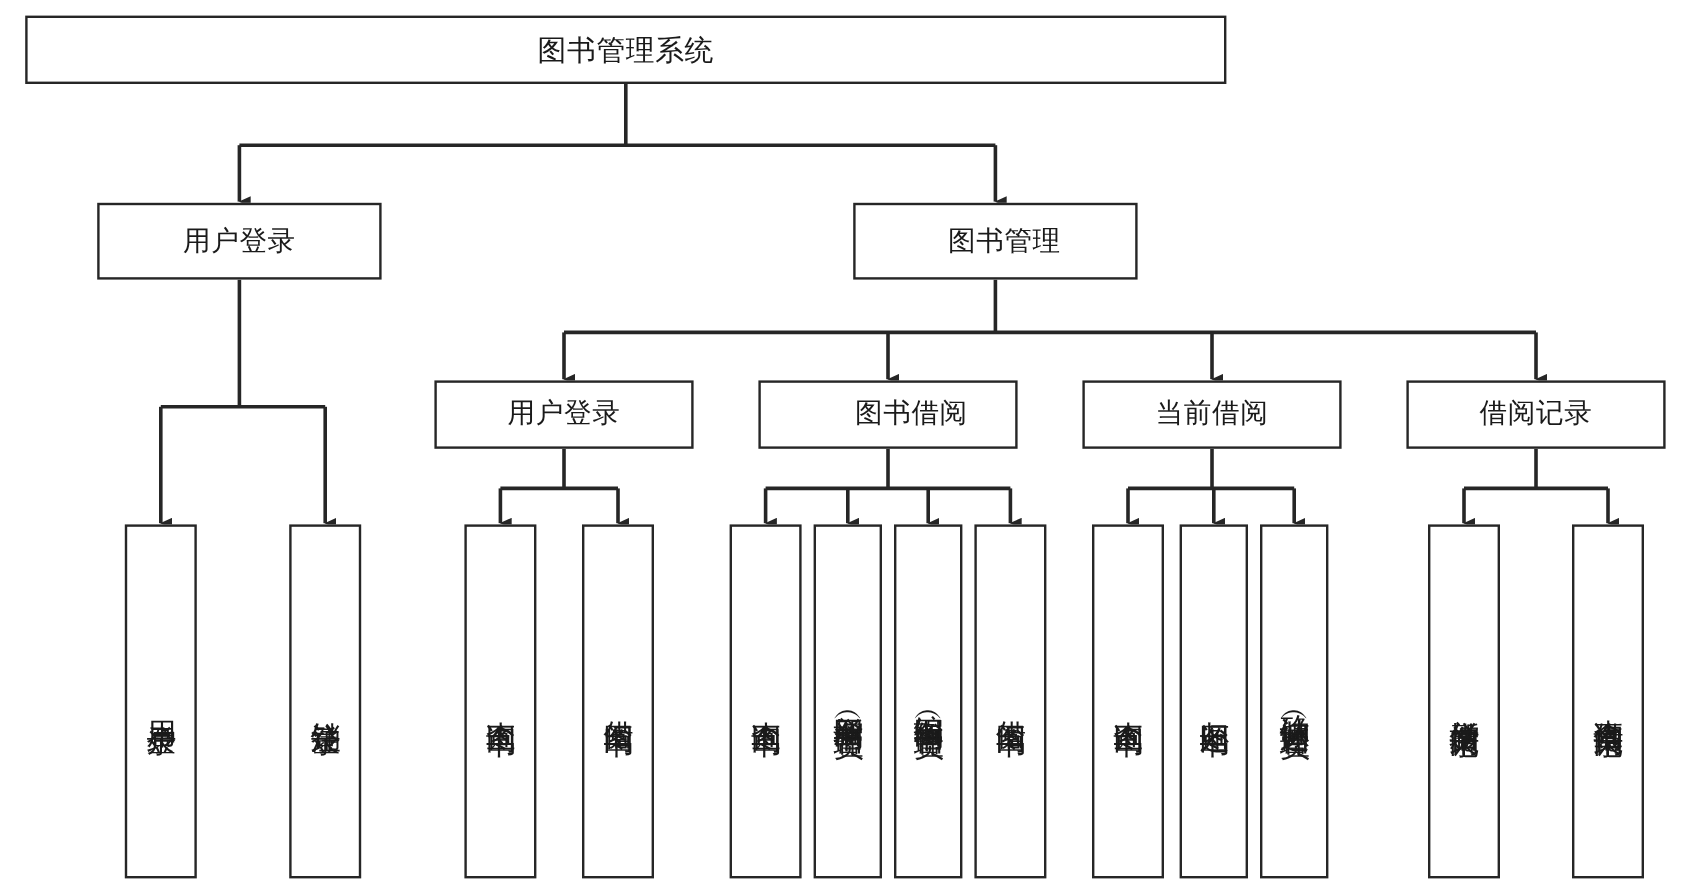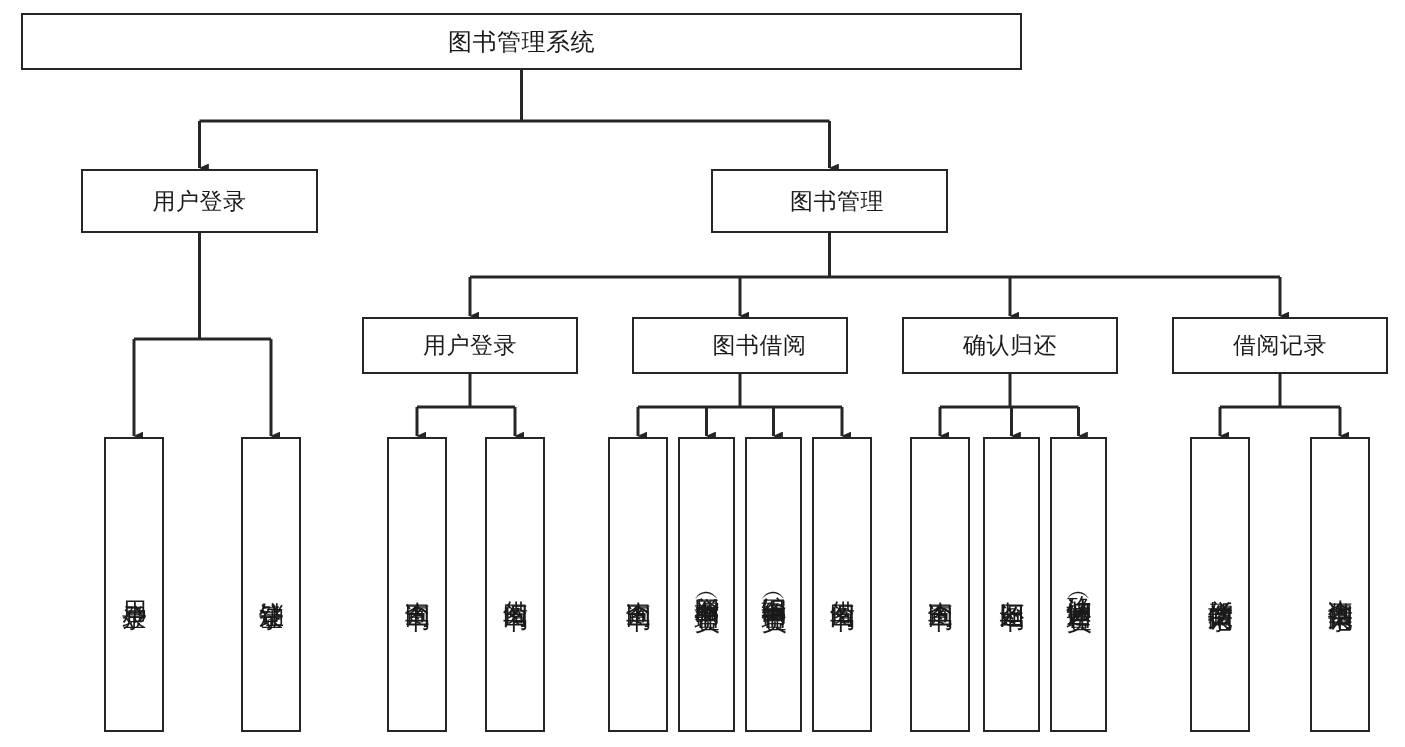--- a/index.html
+++ b/index.html
@@ -132,21 +132,21 @@
       <div class="node horiz" style="left: 711px; top: 169px; width: 237px; height: 64px; padding-left: 15px;">
         <span class="label">图书管理</span>
       </div>
       <div class="node horiz" style="left: 362px; top: 317px; width: 216px; height: 57px;">
         <span class="label">用户登录</span>
       </div>
       <div class="node horiz" style="left: 632px; top: 317px; width: 216px; height: 57px; padding-left: 39px;">
         <span class="label">图书借阅</span>
       </div>
       <div class="node horiz" style="left: 902px; top: 317px; width: 216px; height: 57px;">
-        <span class="label">确认归还</span>
+        <span class="label">当前借阅</span>
       </div>
       <div class="node horiz" style="left: 1172px; top: 317px; width: 216px; height: 57px;">
         <span class="label">借阅记录</span>
       </div>
       <div class="node vert" style="left: 104px; top: 437px; width: 60px; height: 295px;">
         <span class="label">用户登录</span>
       </div>
       <div class="node vert" style="left: 241px; top: 437px; width: 60px; height: 295px;">
         <span class="label">注销登录</span>
       </div>

